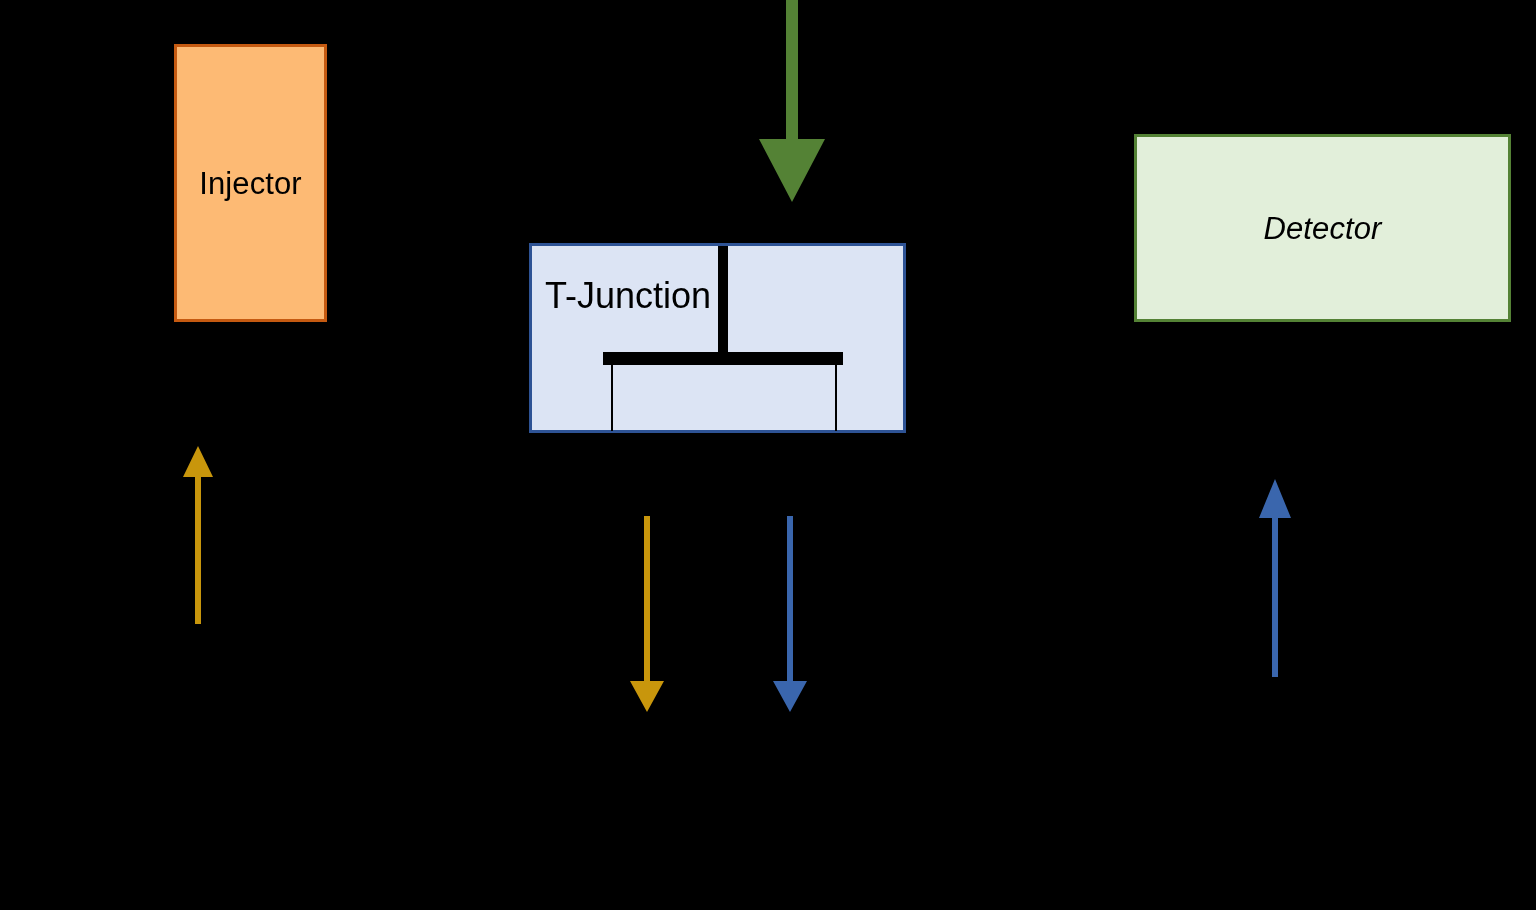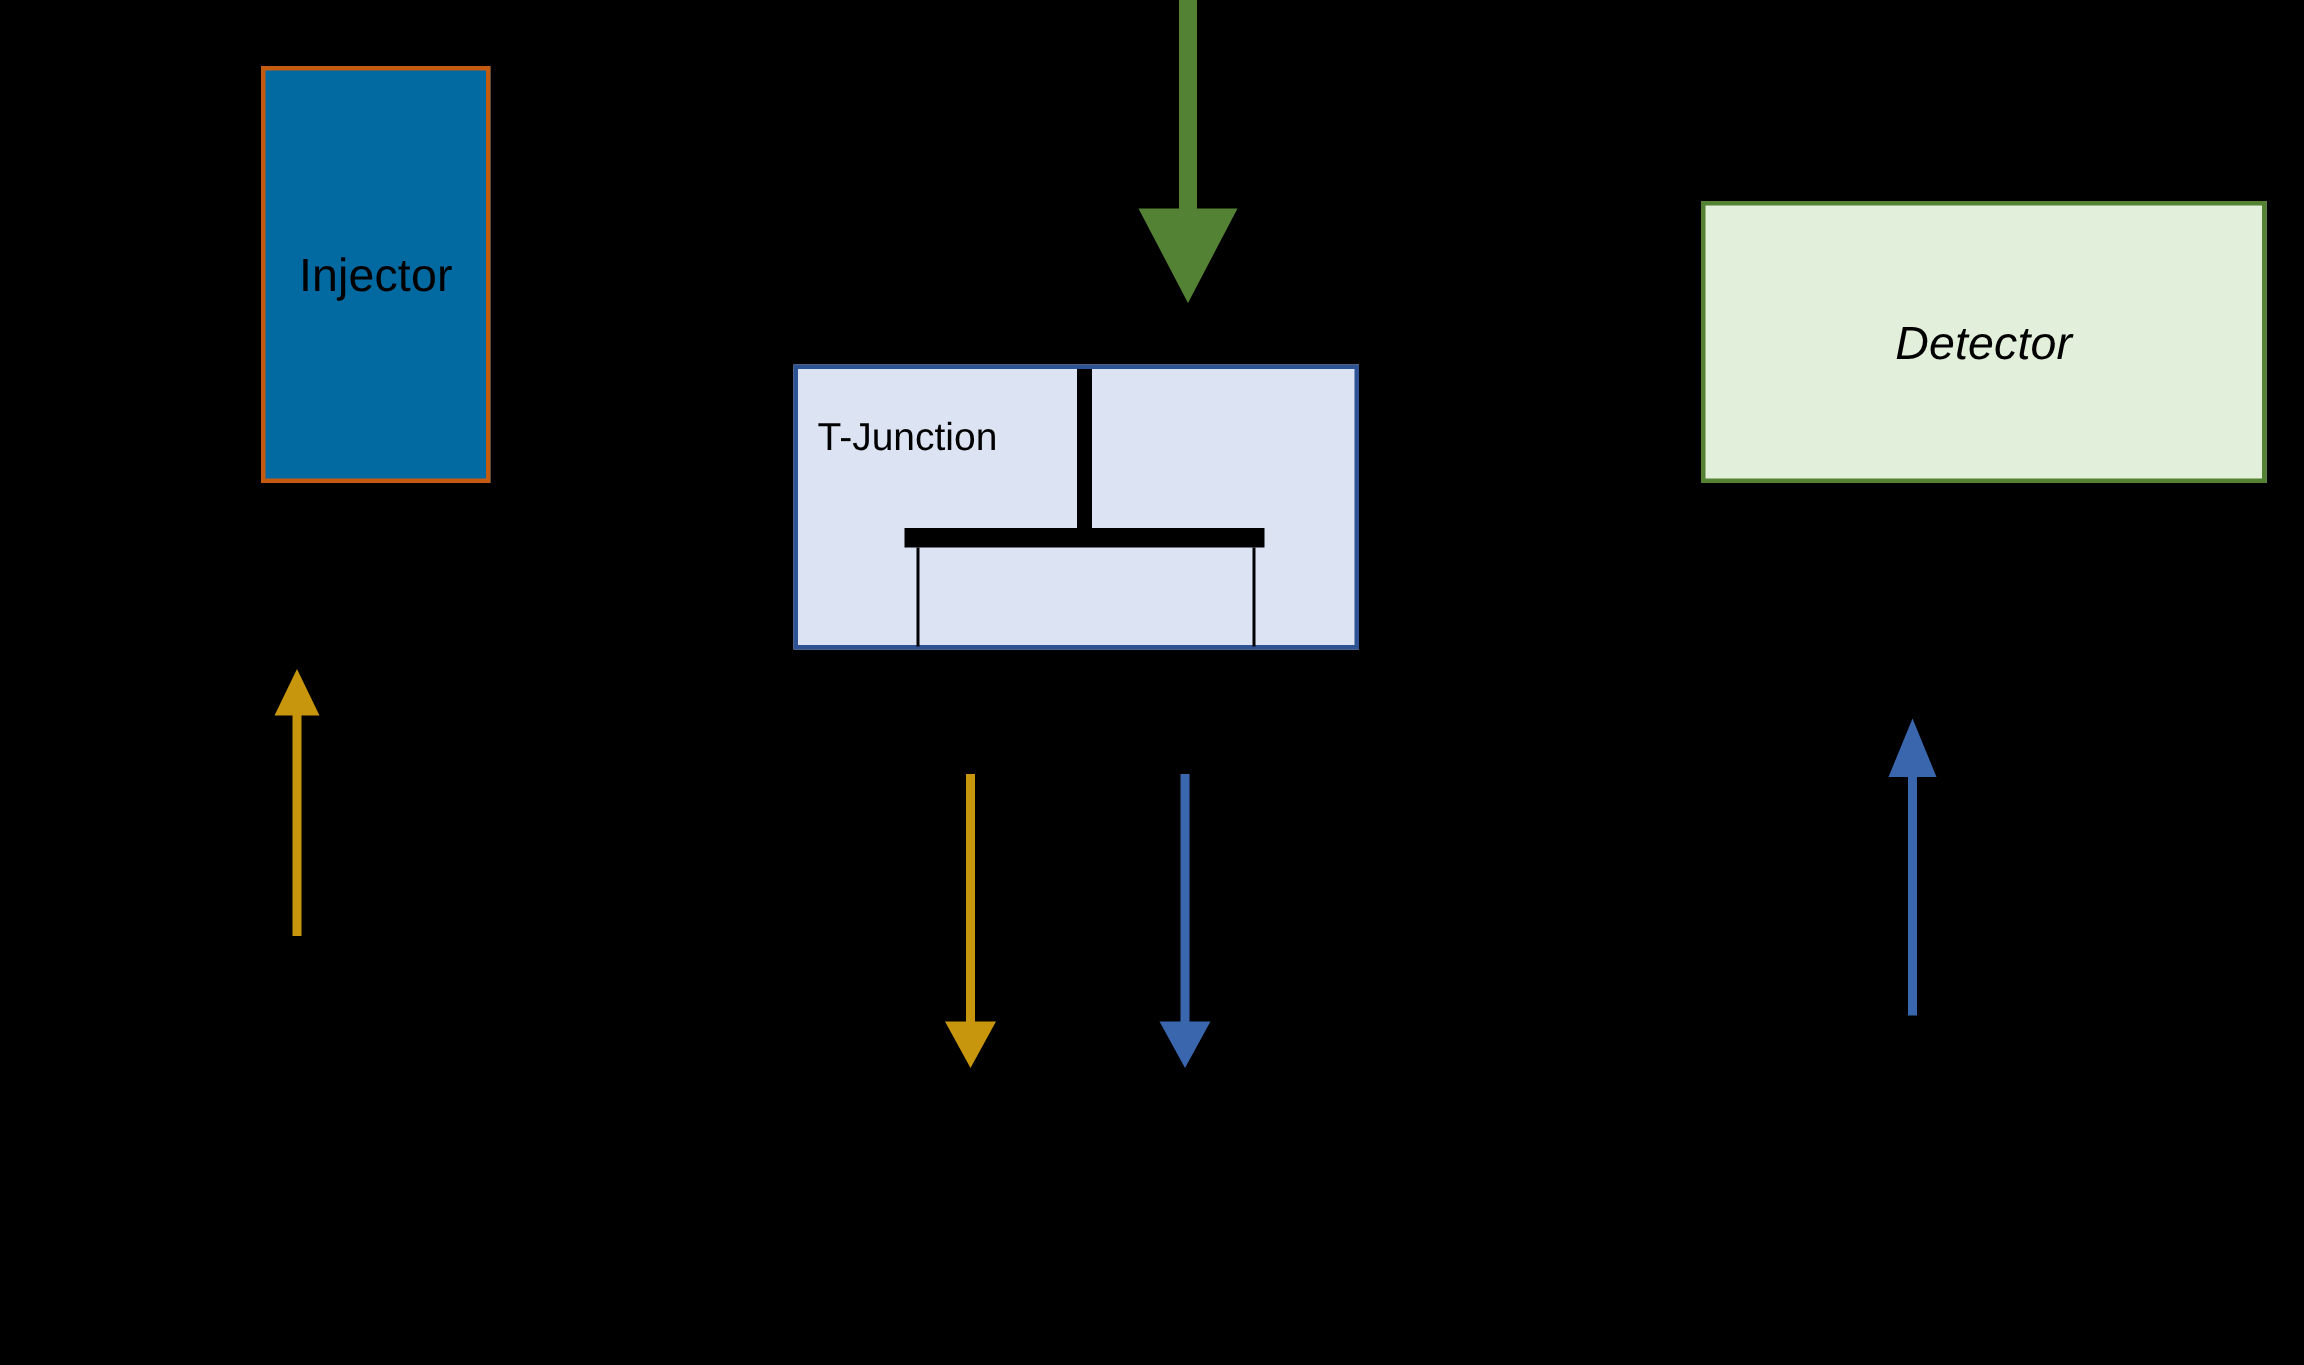--- a/index.html
+++ b/index.html
@@ -35,39 +35,39 @@
     white-space: nowrap;
     letter-spacing: 0.1px;
   }
 
   
   #injector-box {
     left: 174px;
     top: 44px;
     width: 153px;
     height: 278px;
-    background: #0369a1;
+    background: #fdba74;
     border: 3px solid #C55A11;
   }
 
   
   #tjunction-box {
     left: 529px;
     top: 243px;
     width: 377px;
     height: 190px;
     background: #DCE4F4;
     border: 3px solid #2E5395;
     display: block;
   }
   #tjunction-label {
     position: absolute;
     left: 13px;
     top: 32px;
-    font-size: 26px;
+    font-size: 36px;
     line-height: 1;
     color: #000000;
     white-space: nowrap;
   }
   
   #tj-vertical-bar {
     position: absolute;
     left: 186px;
     top: 0px;
     width: 10px;

